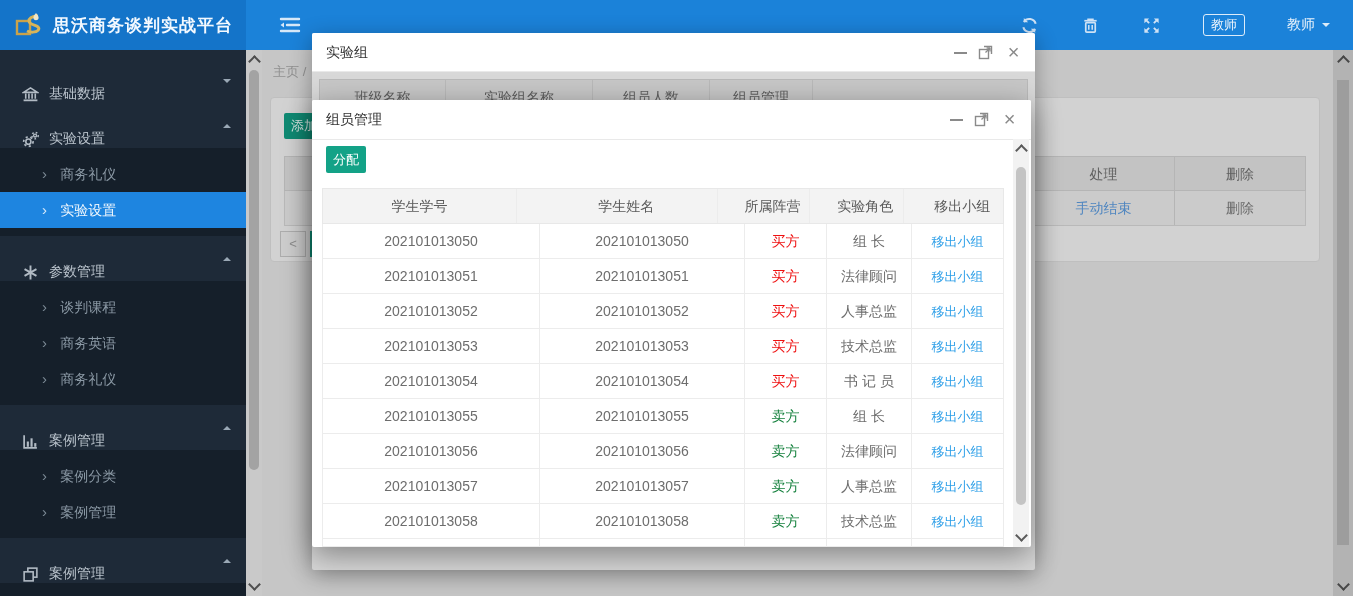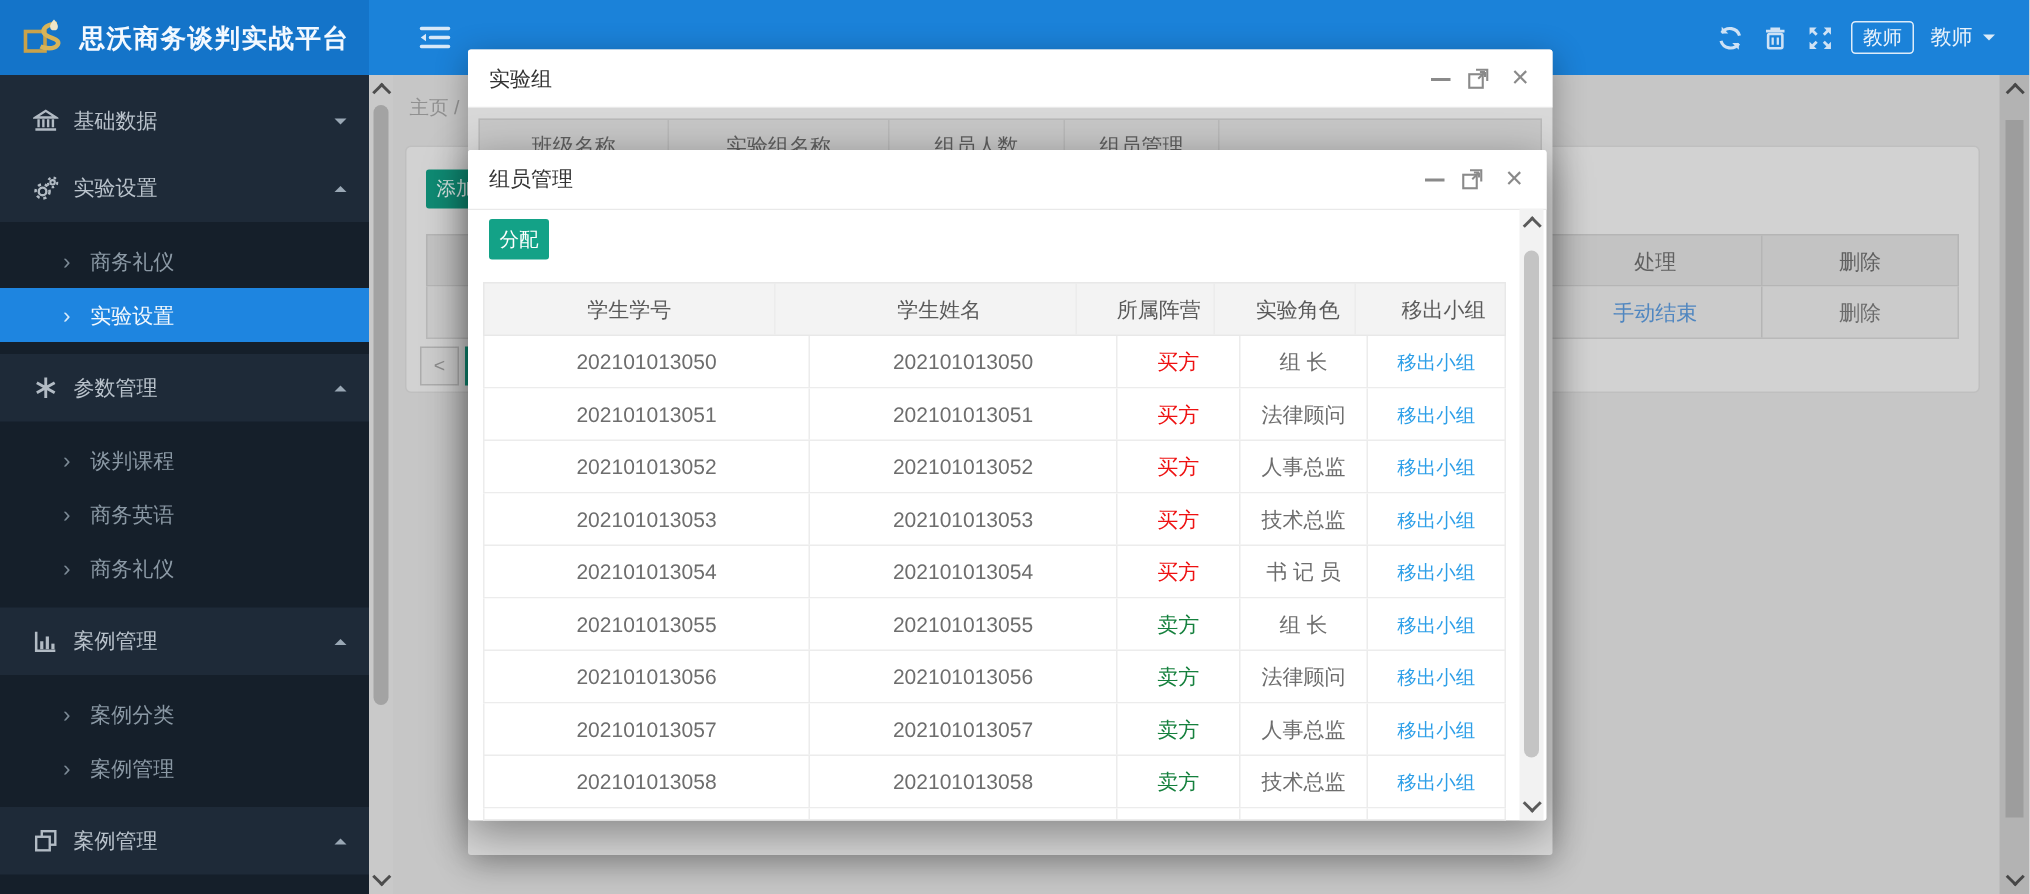--- a/index.html
+++ b/index.html
@@ -6,29 +6,29 @@
   .screen{position:relative;width:1353px;height:596px;overflow:hidden;
     background:#c6c6c6;font-family:"Liberation Sans","DejaVu Sans",sans-serif;
     -webkit-font-smoothing:antialiased;}
   
   .topbar{position:absolute;left:0;top:0;width:1353px;height:50px;background:#1b82d9;z-index:3;}
   .brand{position:absolute;left:0;top:0;width:246px;height:50px;background:#1474c9;
     display:flex;align-items:center;padding-left:14px;box-sizing:border-box;}
   .brand-logo{width:30px;height:30px;margin-right:9px;}
   .brand-title{color:#f3f9ff;font-size:17px;font-weight:bold;letter-spacing:1px;}
   .fold-btn{position:absolute;left:278px;top:15px;width:24px;height:20px;cursor:pointer;}
-  .top-right{position:absolute;right:23px;top:0;height:50px;display:flex;align-items:center;gap:11px;color:#cfe2f5;}
+  .top-right{position:absolute;right:23px;top:0;height:50px;display:flex;align-items:center;gap:42px;color:#cfe2f5;}
   .top-ico{width:19px;height:19px;cursor:pointer;display:block;}
   .user-badge{border:1px solid rgba(255,255,255,.85);border-radius:3px;padding:3px 7px;
     color:#eef5fc;font-size:13px;line-height:14px;}
   .user-menu{display:flex;align-items:center;gap:7px;color:#e8f2fb;font-size:14px;cursor:pointer;}
   .caret-down-w{width:0;height:0;border:4px solid transparent;border-top-color:#dcebf8;margin-top:4px;}
   
   .sidebar{position:absolute;left:0;top:50px;width:246px;height:546px;background:#1e2a38;z-index:3;padding-top:8px;box-sizing:border-box;overflow:hidden;}
-  .s-item{position:relative;height:45px;display:flex;align-items:center;padding-left:22px;
+  .s-item{position:relative;height:45px;display:flex;align-items:flex-end;padding-left:22px;
     color:#bac3cc;font-size:14px;cursor:pointer;}
   .s-item .ico{width:17px;height:17px;margin-right:10px;opacity:.95;}
   .caret{position:absolute;right:15px;top:50%;width:0;height:0;border:4px solid transparent;}
   .caret.up{border-bottom-color:#9aa8b5;margin-top:-6px;}
   .caret.down{border-top-color:#9aa8b5;margin-top:-2px;}
   .s-sub{background:#151f2a;padding:8px 0;}
   .s-subitem{height:36px;line-height:36px;padding-left:42px;color:#8b99a5;font-size:14px;cursor:pointer;}
   .s-subitem::before{content:"›  ";color:#7c8a96;margin-right:9px;font-size:15px;}
   .s-subitem.active{background:#1e85e0;color:#f2f8fd;}
   .s-subitem.active::before{color:#d9ebfa;}

